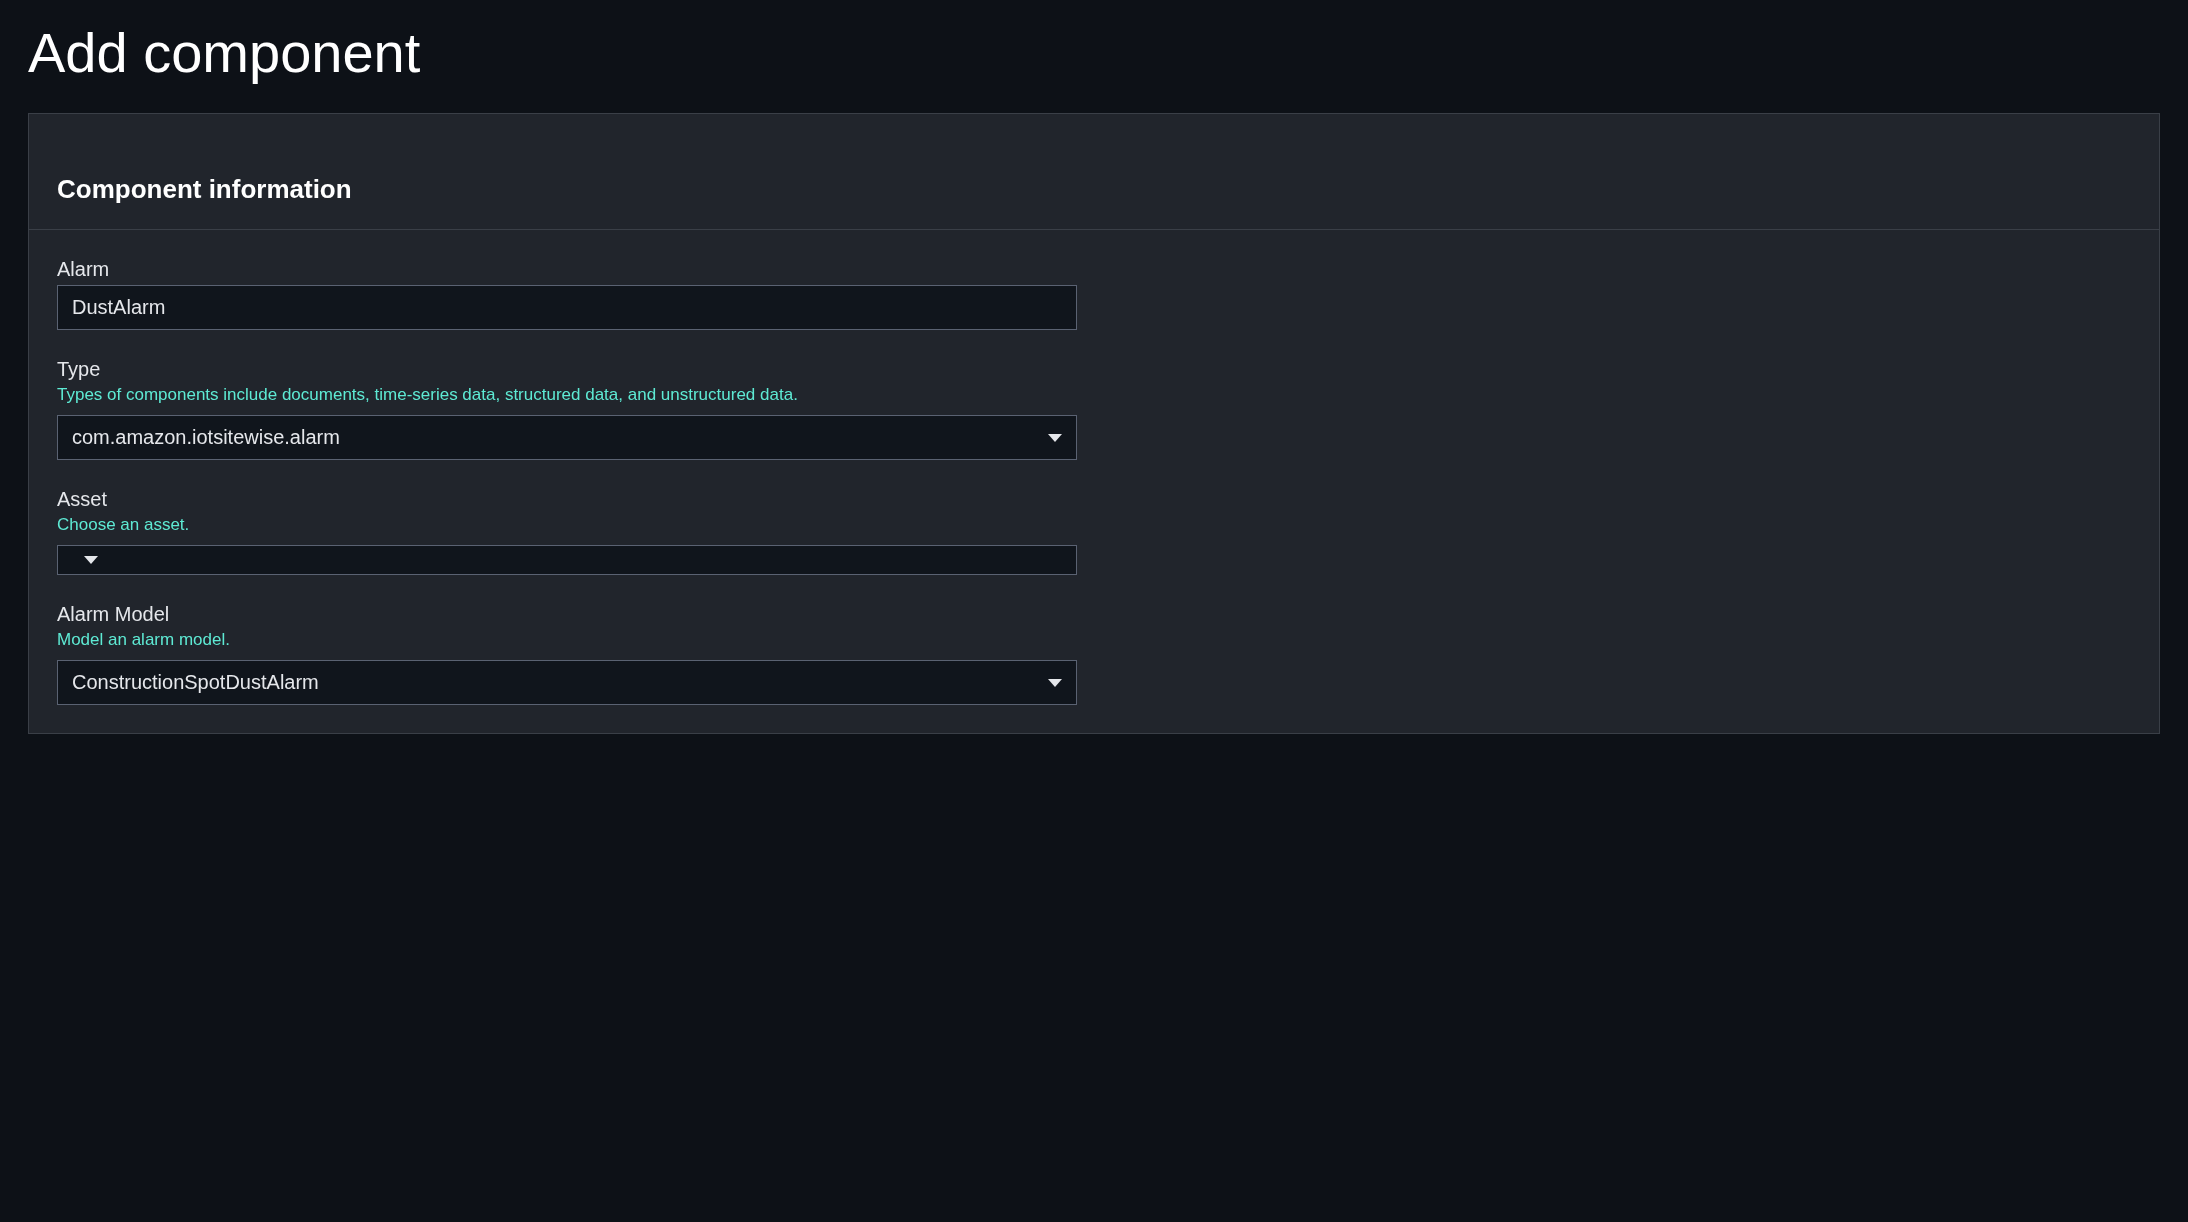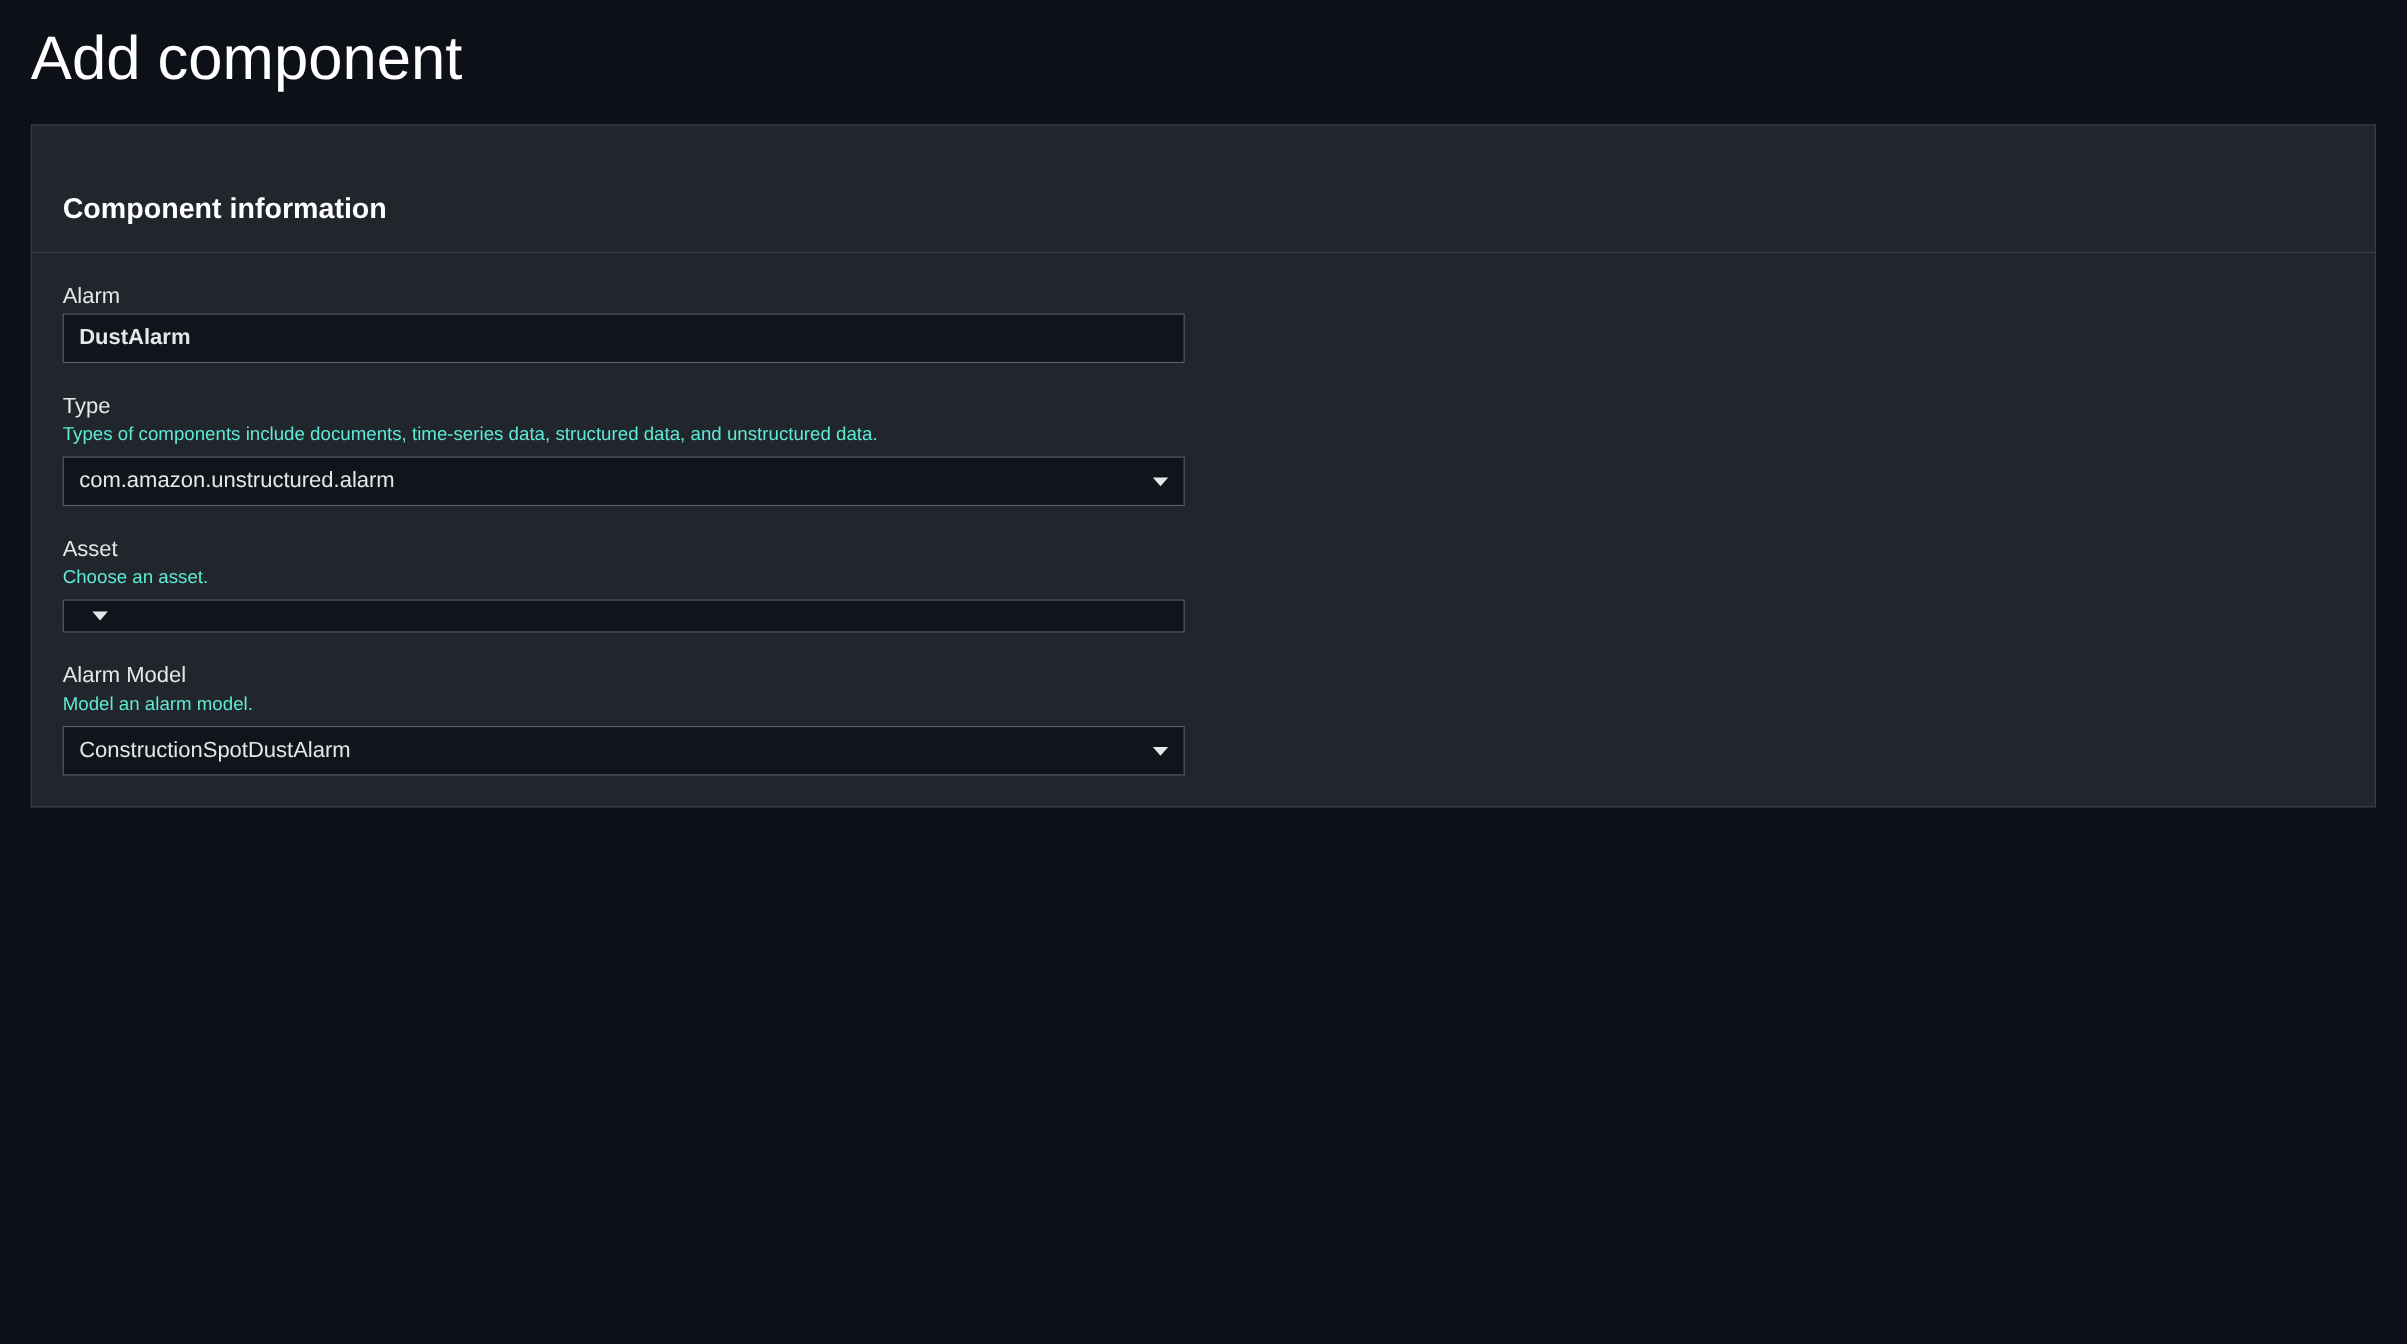--- a/index.html
+++ b/index.html
@@ -61,21 +61,20 @@
     .form-input {
       width: 70%;
       max-width: 1020px;
       padding: 10px 14px;
       background-color: #10151c;
       border: 1px solid #5a6272;
       color: #e5e7eb;
       font-size: 20px;
       font-family: inherit;
       outline: none;
-      font-weight: bold;
     }
     .form-select {
       width: 70%;
       max-width: 1020px;
       padding: 10px 14px;
       background-color: #10151c;
       border: 1px solid #5a6272;
       color: #e5e7eb;
       font-size: 20px;
       font-family: inherit;
@@ -111,21 +110,21 @@
 
     <div class="form-group">
       <label class="form-label">Alarm</label>
       <input type="text" class="form-input" value="DustAlarm" style="">
     </div>
 
     <div class="form-group">
       <label class="form-label">Type</label>
       <span class="form-hint">Types of components include documents, time-series data, structured data, and unstructured data.</span>
       <div class="form-select">
-        <span class="select-value">com.amazon.unstructured.alarm</span>
+        <span class="select-value">com.amazon.iotsitewise.alarm</span>
         <span class="caret-icon"></span>
       </div>
     </div>
 
 
     <div class="form-group">
       <label class="form-label">Asset</label>
       <span class="form-hint">Choose an asset.</span>
       <div class="form-select">
         <span class="caret-icon"></span>

